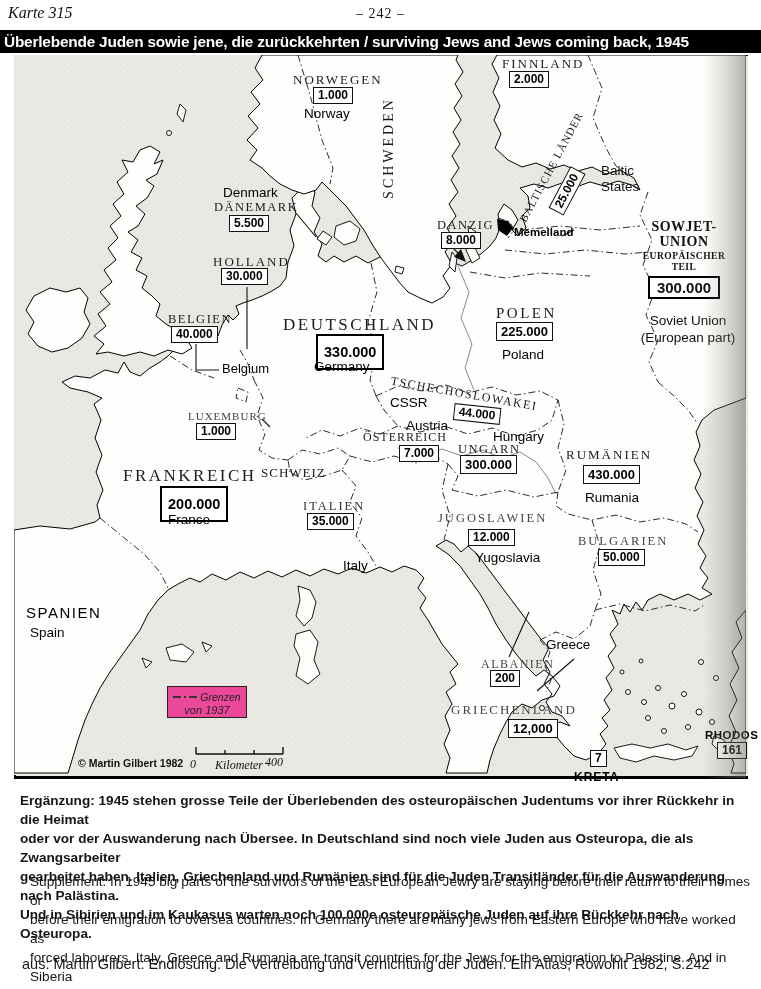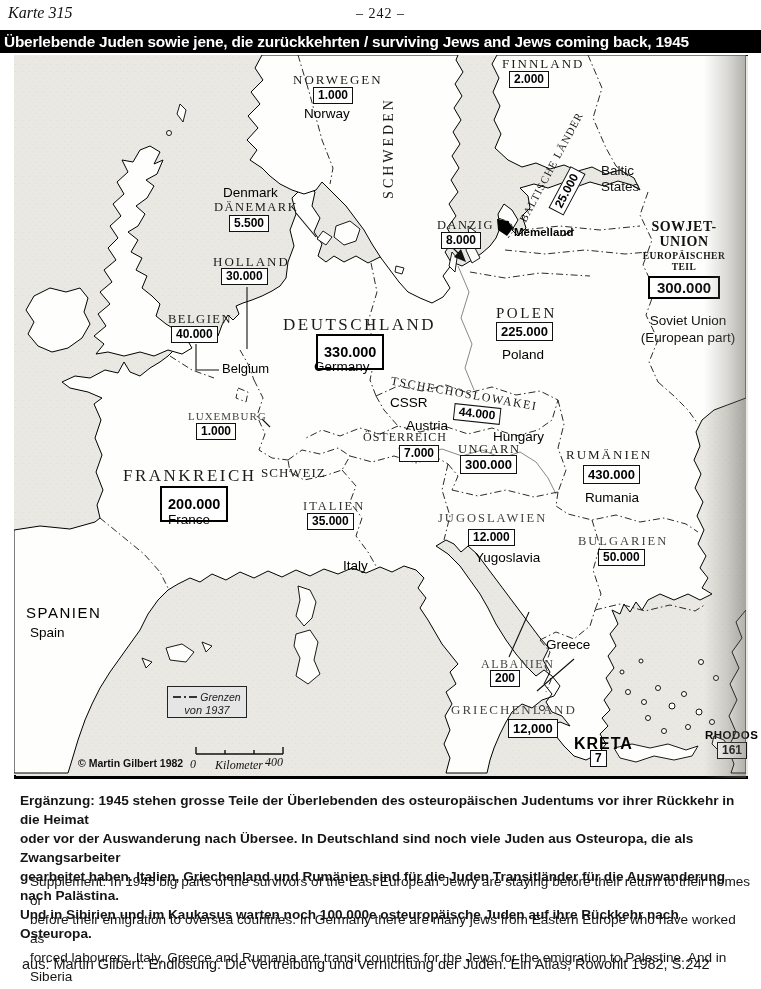--- a/index.html
+++ b/index.html
@@ -26,21 +26,21 @@
             font-family:"Liberation Serif",serif;font-weight:bold;color:#111;}
   .su-name{font-size:14px;letter-spacing:.5px;line-height:15px;}
   .su-sub{font-size:9.5px;letter-spacing:.5px;line-height:10.5px;margin-top:2px;}
   .su-box{display:inline-block;background:#fff;border:2px solid #000;padding:0 7px;margin-top:4px;
           font:bold 15px/19px "Liberation Sans",sans-serif;}
   .su-ann{position:absolute;left:630px;top:312px;width:116px;text-align:center;
           font-family:"Liberation Sans",sans-serif;font-size:13.5px;line-height:17px;}
   .bs-ann{position:absolute;left:601px;top:163px;width:46px;text-align:left;
           font-family:"Liberation Sans",sans-serif;font-size:13.5px;line-height:16px;}
   .legend{position:absolute;left:167px;top:686px;width:80px;height:32px;border:1.2px solid #222;
-          background:#e5e5e5;box-sizing:border-box;text-align:center;}
+          background:#ec4899;box-sizing:border-box;text-align:center;}
   .legend .l1{margin-top:4px;font:italic 10.5px "Liberation Sans",sans-serif;color:#222;
               display:flex;align-items:center;justify-content:center;gap:3px;}
   .dashline{display:inline-block;width:24px;height:0;border-top:1.3px solid #333;
             border-image:none;
             background:none;position:relative;}
   .dashline{border-top:none;height:2px;background:repeating-linear-gradient(to right,#333 0 8px,transparent 8px 11px,#333 11px 13px,transparent 13px 16px);}
   .legend .l2{font:italic 11px "Liberation Sans",sans-serif;color:#222;margin-top:1px;}
   .copyright{position:absolute;left:78px;top:757px;font:bold 10.5px "Liberation Sans",sans-serif;color:#111;}
   .shadow-right{position:absolute;left:704px;top:55px;width:42px;height:723px;pointer-events:none;
                 background:linear-gradient(to right,rgba(125,123,114,0) 0%,rgba(125,123,114,.28) 55%,rgba(100,98,90,.5) 100%);}
@@ -268,21 +268,21 @@
   <div class="ann" style="left:26px;top:604px;font-size:15px;letter-spacing:1.5px">SPANIEN</div>
   <div class="ann" style="left:30px;top:625px">Spain</div>
 
   <div class="cname" style="left:481px;top:657px;font-size:12px;letter-spacing:1.5px;color:#444">ALBANIEN</div>
   <div class="vbox" style="left:490px;top:670px">200</div>
 
   <div class="cname" style="left:451px;top:702px;font-size:13px;letter-spacing:2px;color:#444">GRIECHENLAND</div>
   <div class="vbox md" style="left:508px;top:719px">12,000</div>
   <div class="ann" style="left:546px;top:637px">Greece</div>
 
-  <div class="ann b" style="left:574px;top:735px;font-size:16px;letter-spacing:1px">KRETA</div>
+  <div class="ann b" style="left:574px;top:770px;font-size:12px;letter-spacing:1px">KRETA</div>
   <div class="vbox" style="left:590px;top:750px">7</div>
 
   <div class="ann b" style="left:705px;top:729px;font-size:11.5px;letter-spacing:.5px">RHODOS</div>
   <div class="vbox" style="left:717px;top:742px">161</div>
 
   <div class="legend">
     <div class="l1">
       <span class="dashline"></span>
       <span>Grenzen</span>
     </div>

